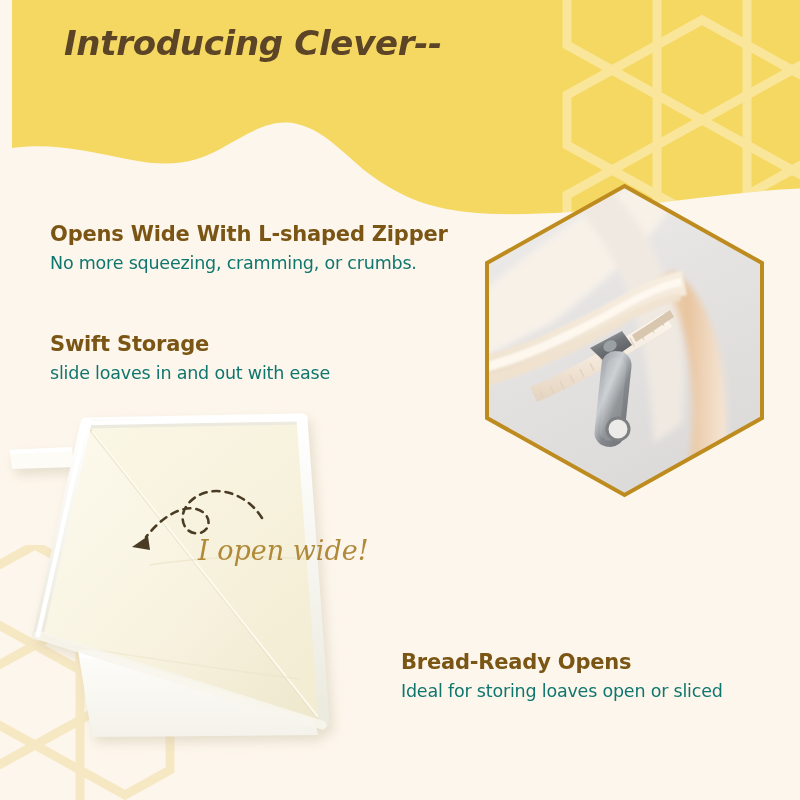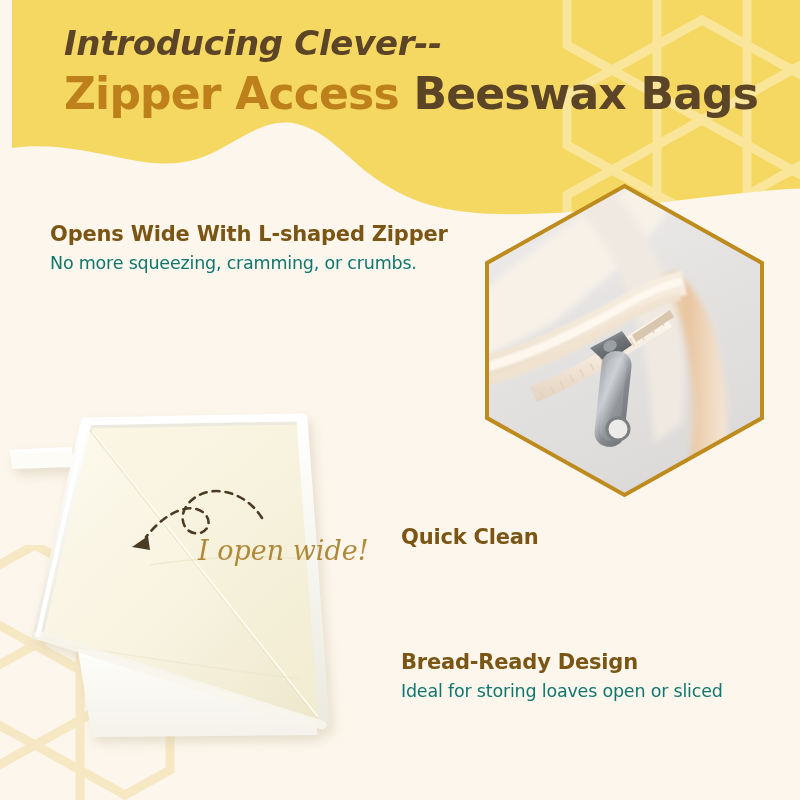--- a/index.html
+++ b/index.html
@@ -142,46 +142,48 @@
 
     <svg class="wave" viewBox="0 0 800 235" preserveAspectRatio="none">
       <path d="M0,148 C40,142 80,152 120,160 C160,168 185,162 210,148
                C240,131 260,118 285,124 C315,131 335,158 360,176
                C392,199 420,208 455,212 C500,217 560,213 620,206
                C680,199 740,190 800,188 L800,235 L0,235 Z" fill="#FDF6EC"></path>
     </svg>
 
     <div class="title-block">
       <div class="title-line1">Introducing Clever--</div>
-      <div class="title-line2"><span class="t-gold">Zipper Access</span><span class="t-dark"> Beeswax Bags</span></div>
     </div>
   </div>
 
   <svg class="bg-hex-bl" viewBox="0 0 230 255">
     <g fill="none" stroke="#F7E8C4" stroke-width="9">
       <polygon points="45,0 90,25 90,75 45,100 0,75 0,25"></polygon>
       <polygon points="45,100 90,125 90,175 45,200 0,175 0,125"></polygon>
       <polygon points="135,50 180,75 180,125 135,150 90,125 90,75"></polygon>
       <polygon points="135,150 180,175 180,225 135,250 90,225 90,175"></polygon>
       <polygon points="45,200 90,225 90,275 45,300 0,275 0,225"></polygon>
     </g>
   </svg>
 
   <div class="feature" id="feature-opens-wide">
     <h3>Opens Wide With L-shaped Zipper</h3>
     <p>No more squeezing, cramming, or crumbs.</p>
   </div>
 
+  <div class="feature" id="feature-swift-storage">
+    <h3>Swift Storage</h3>
+    <p>slide loaves in and out with ease</p>
+  </div>
 
   <div class="feature" id="feature-quick-clean">
-    <h3>Quick Clean</h3>
   </div>
 
   <div class="feature" id="feature-bread-ready">
-    <h3>Bread-Ready Design</h3>
+    <h3>Bread-Ready Opens</h3>
     <p>Ideal for storing loaves open or sliced</p>
   </div>
 
   <svg class="hex-photo" viewBox="0 0 285 315">
     <defs>
       <clipPath id="hexClip">
         <polygon points="142.5,3 280,80 280,235 142.5,312 5,235 5,80"></polygon>
       </clipPath>
       <linearGradient id="photoBg" x1="0" y1="0" x2="0.4" y2="1">
         <stop offset="0%" stop-color="#f0eeec"></stop>

